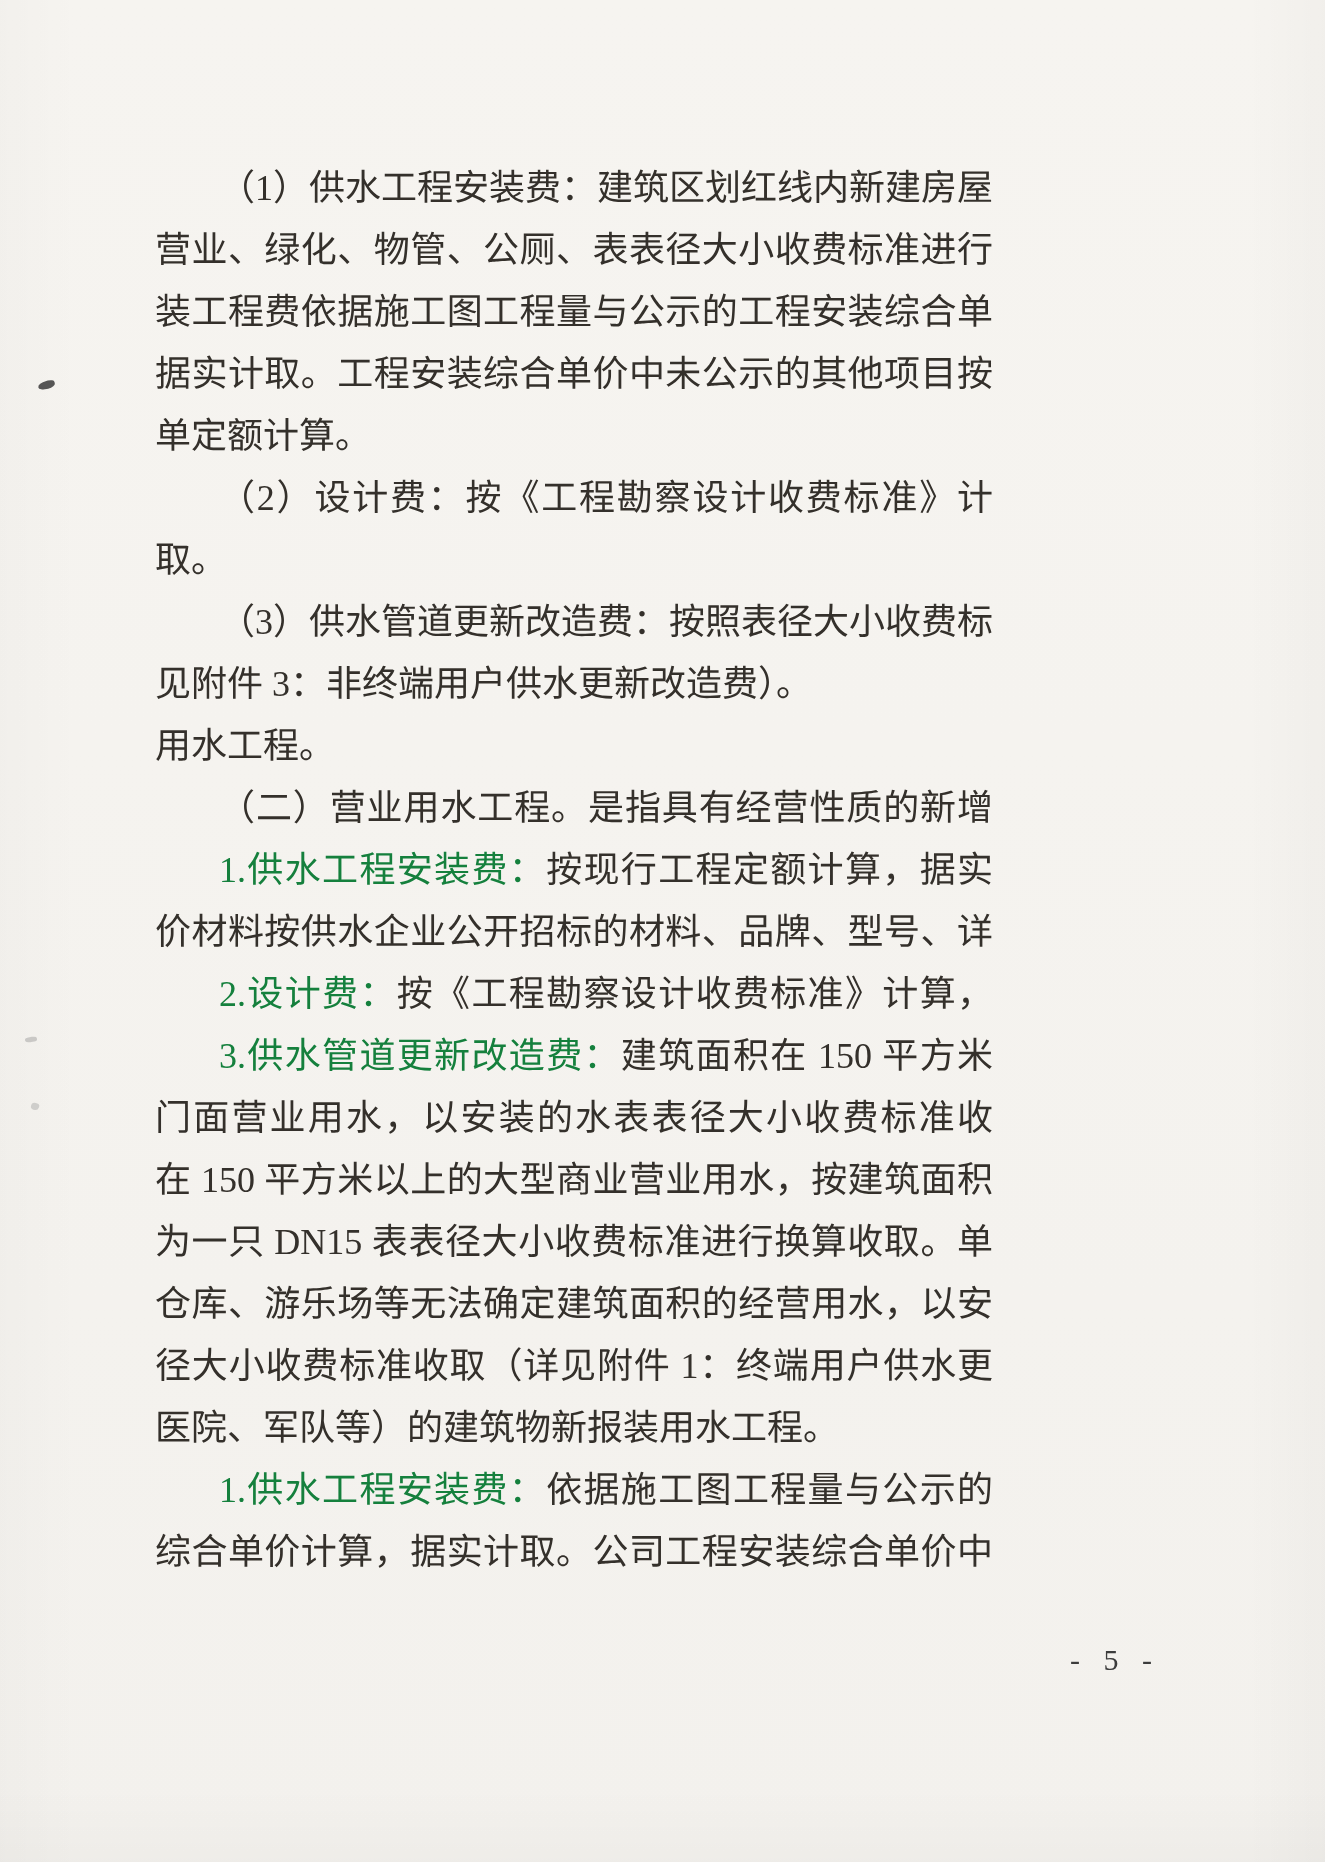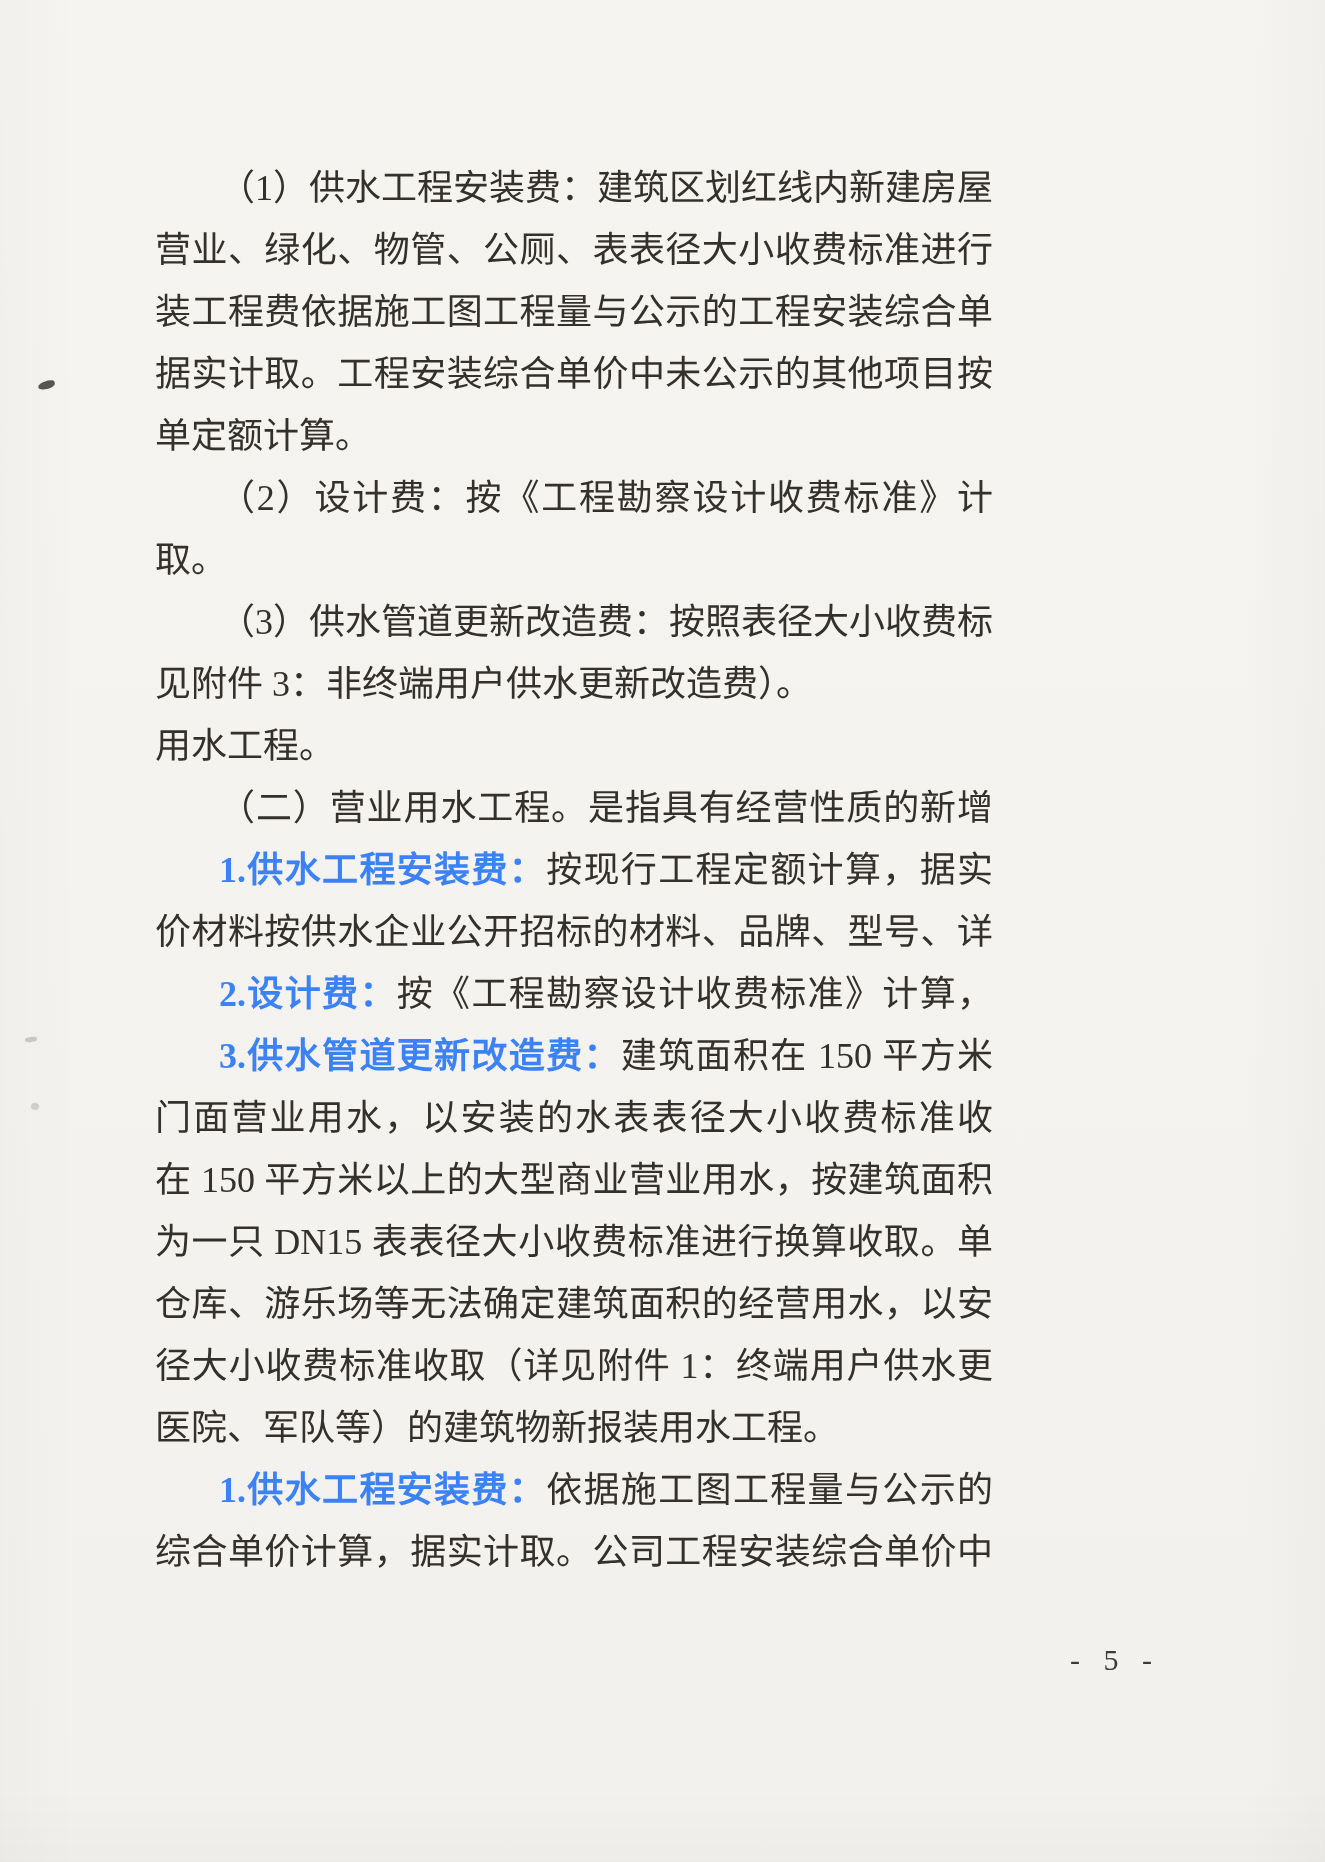--- a/index.html
+++ b/index.html
@@ -38,22 +38,22 @@
   }
   .line.indent {
     padding-left: 64px;
   }
   .line.fill {
     text-align: justify;
     text-align-last: justify;
     text-justify: inter-character;
   }
   .bold {
-    font-weight: 700;
-    color: #3b82f6;
+    font-weight: 400;
+    color: #15803d;
   }
   .page-number {
     position: absolute;
     left: 1030px;
     top: 1640px;
     width: 170px;
     height: 40px;
     line-height: 40px;
     text-align: center;
     font-size: 30px;

